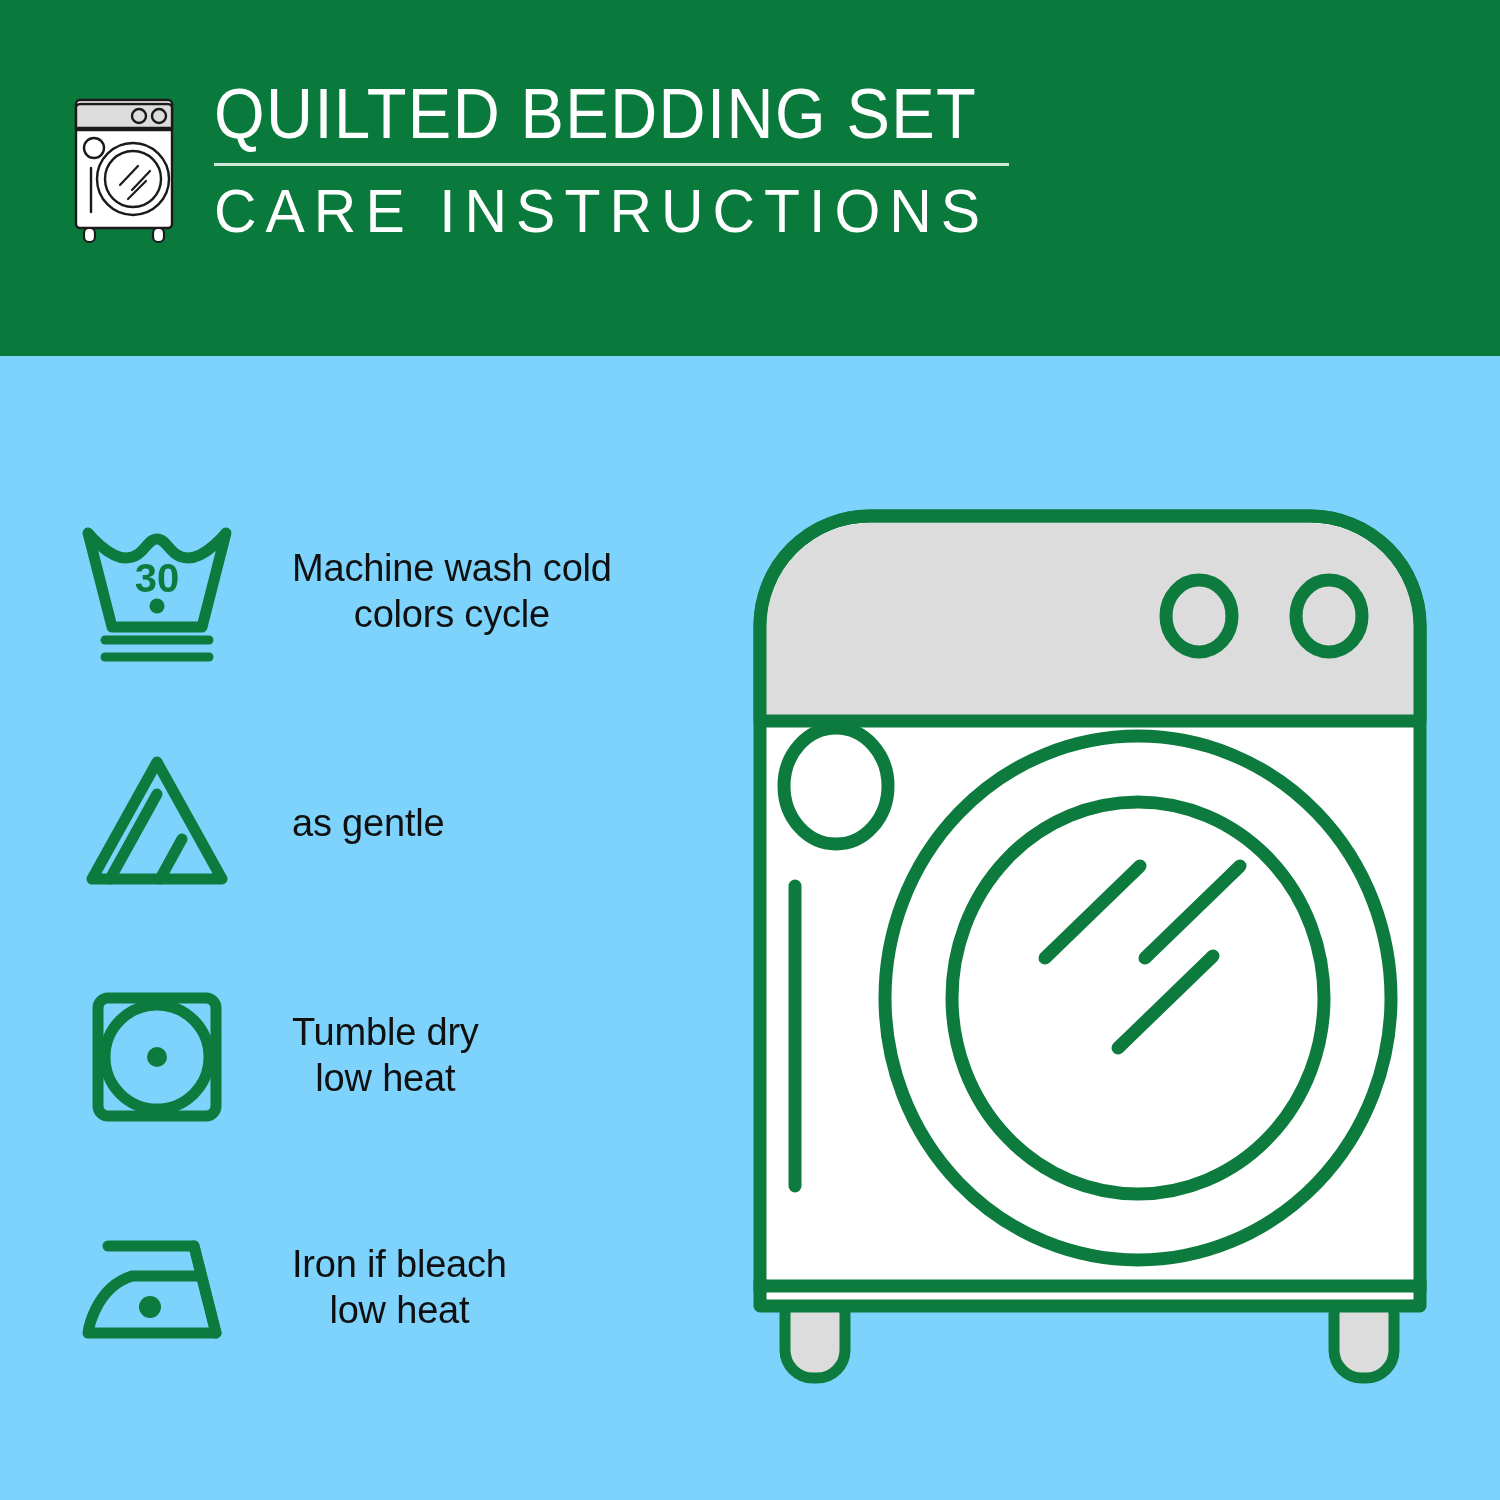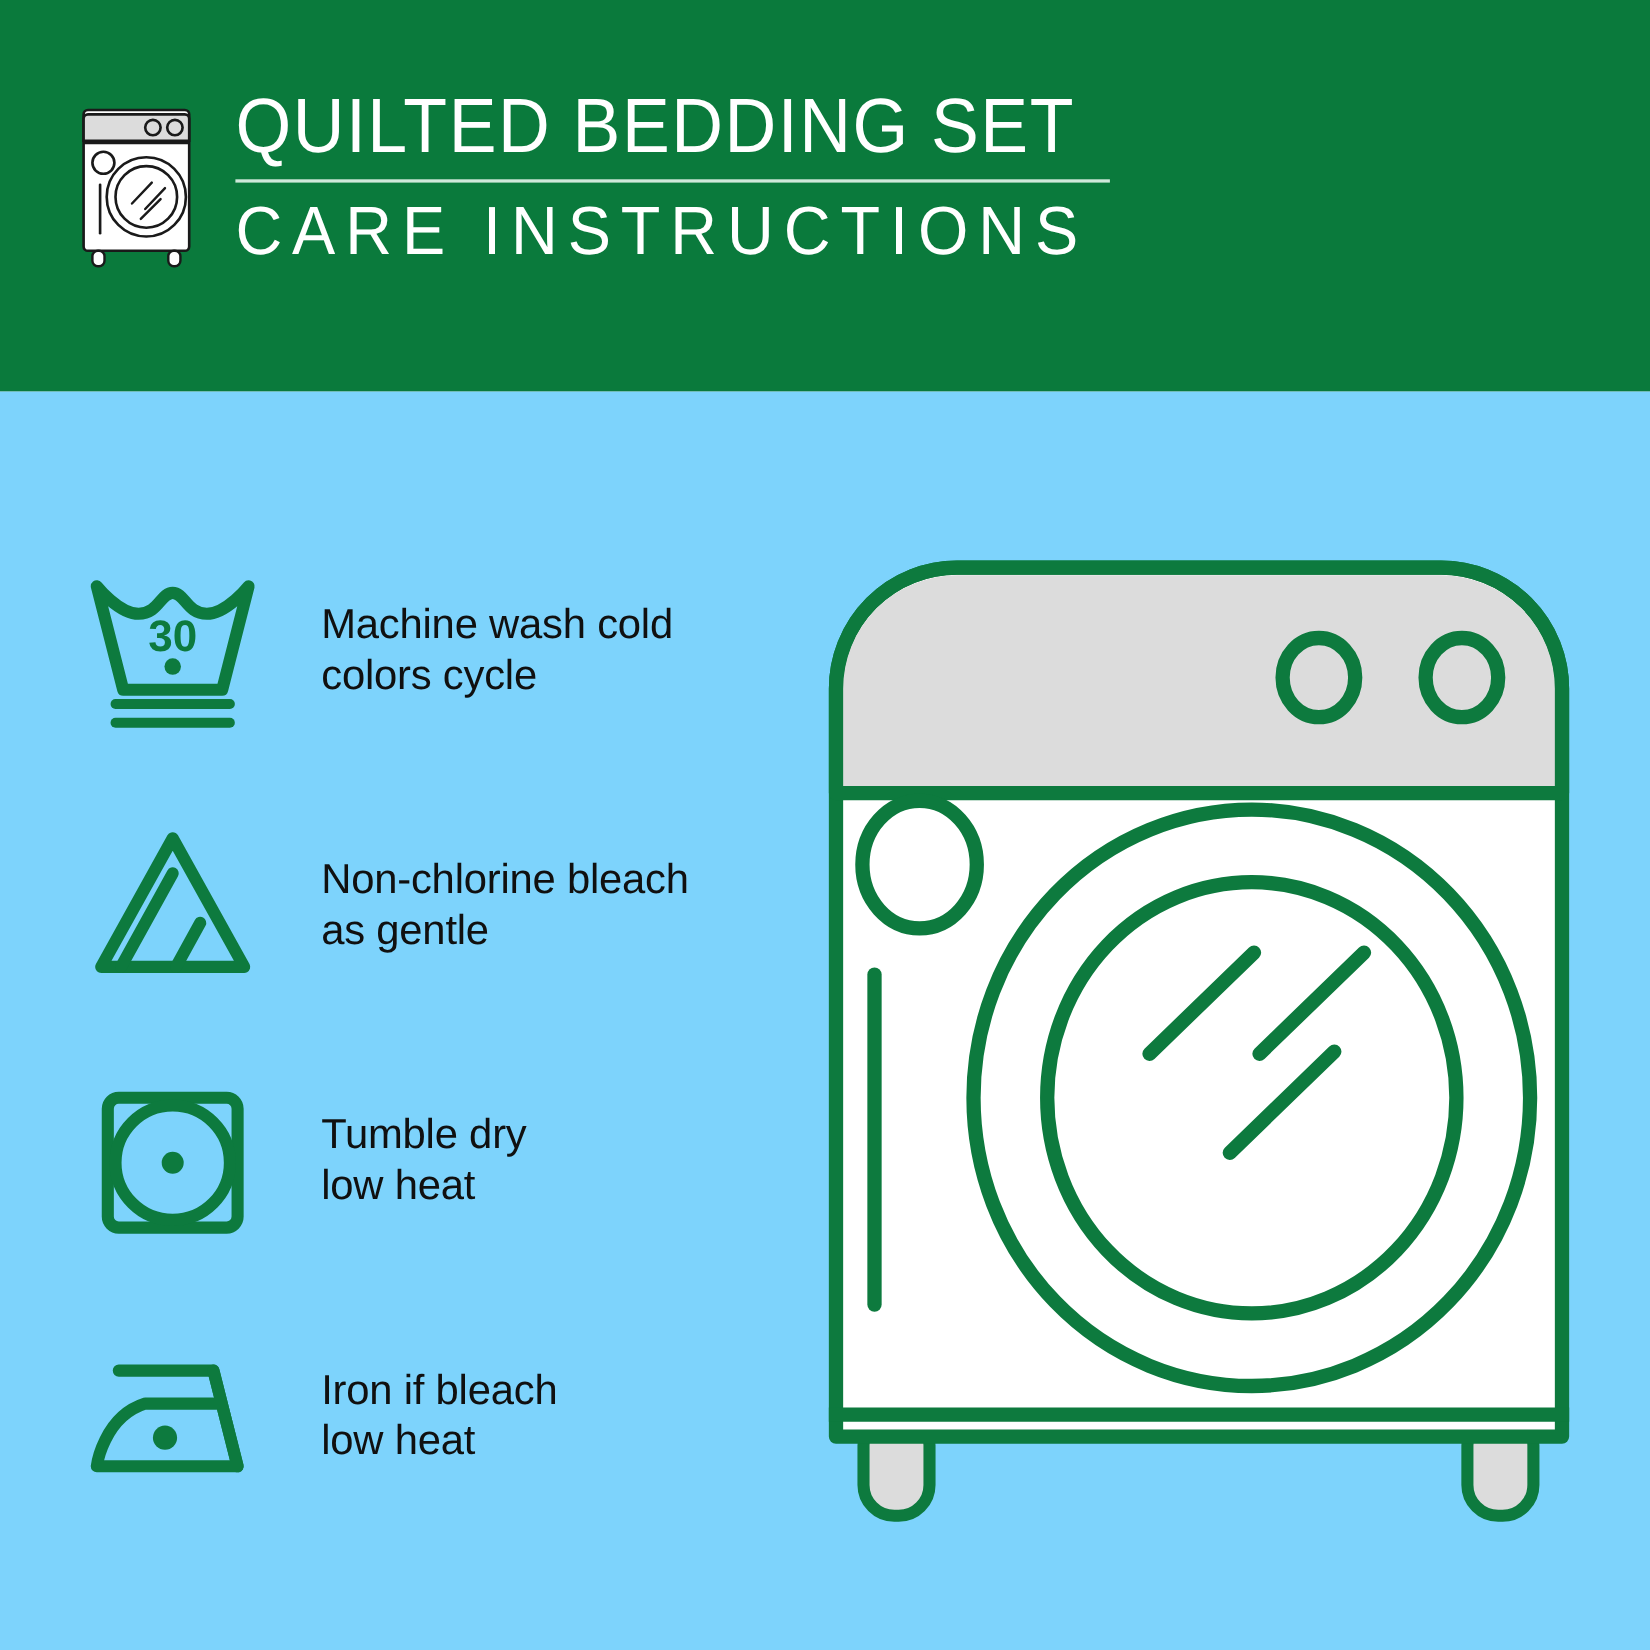--- a/index.html
+++ b/index.html
@@ -104,21 +104,21 @@
   }
   .care-text {
     margin-left: 50px;
     font-family: "Liberation Sans", sans-serif;
     font-size: 38px;
     line-height: 46px;
     color: #101010;
     font-weight: 400;
     letter-spacing: -0.2px;
   }
-  .care-text div { white-space: nowrap; }
+  .care-text div { white-space: nowrap; text-align: center; }
 
   
   .washer-wrap {
     position: absolute;
     left: 740px;
     top: 130px;
     width: 720px;
     height: 940px;
   }
   .washer-wrap svg { display: block; }
@@ -198,21 +198,20 @@
       <div class="care-symbol">
         <svg viewBox="0 0 170 170" width="170" height="170" aria-hidden="true">
           <g fill="none" stroke="#0d7a3e" stroke-width="11" stroke-linecap="round" stroke-linejoin="round">
             <path d="M85 24 L150 141 L20 141 Z"></path>
             <line x1="85" y1="56" x2="38" y2="141"></line>
             <line x1="110" y1="101" x2="88" y2="141"></line>
           </g>
         </svg>
       </div>
       <div class="care-text">
-        <div>Non-chlorine bleach</div>
         <div>as gentle</div>
       </div>
     </div>
 
     <div class="care-row">
       <div class="care-symbol">
         <svg viewBox="0 0 170 170" width="170" height="170" aria-hidden="true">
           <g fill="none" stroke="#0d7a3e" stroke-width="11" stroke-linejoin="round">
             <rect x="26" y="28" width="118" height="118" rx="10" ry="10"></rect>
             <circle cx="85" cy="87" r="52"></circle>

